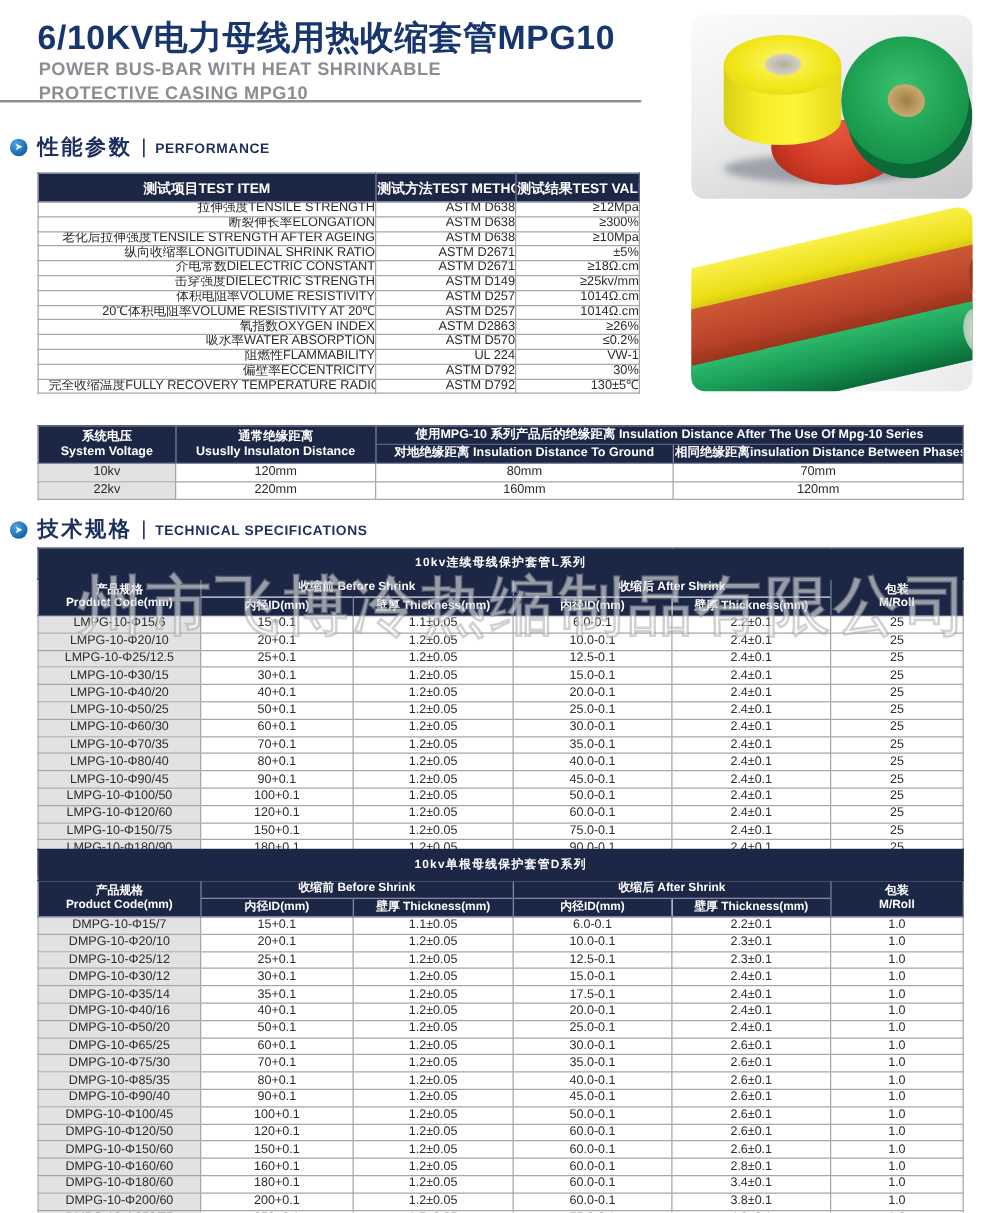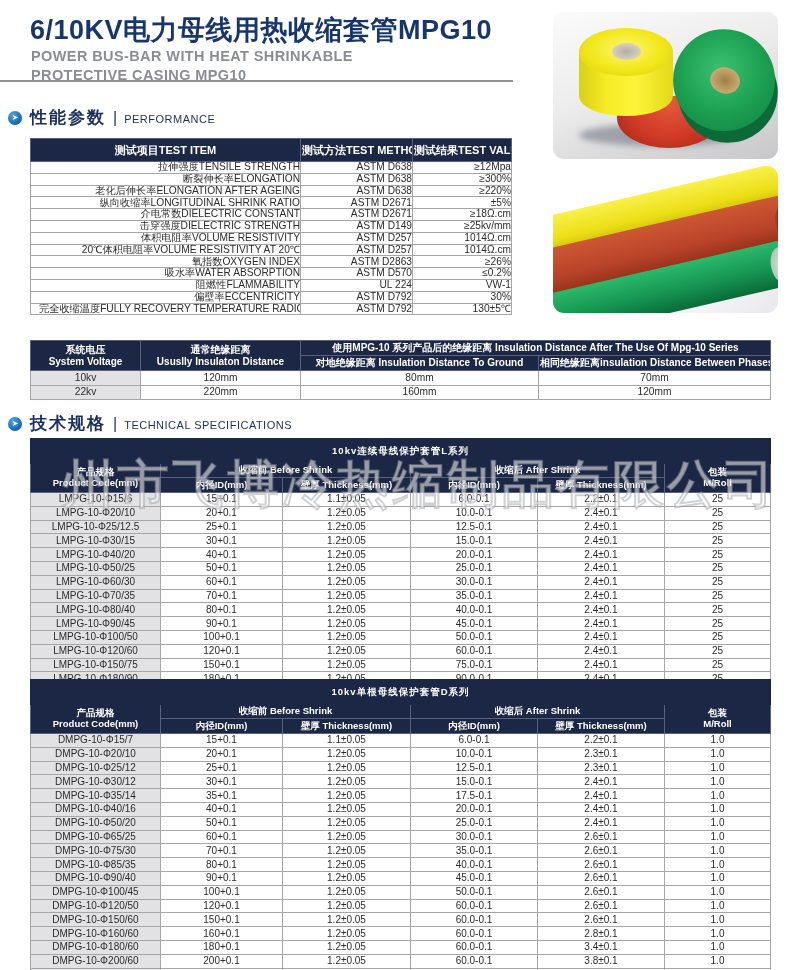--- a/index.html
+++ b/index.html
@@ -9,21 +9,21 @@
   
   .page-title{left:30px;top:12px;font-size:27px;font-weight:bold;color:var(--title-blue,#17366e);letter-spacing:.5px;white-space:nowrap;}
   .page-subtitle{left:31px;top:47px;font-size:14.5px;color:var(--subtitle-gray,#8a8e93);line-height:1.28;letter-spacing:.4px;font-weight:bold;}
   .title-divider{left:0;top:80px;width:513px;height:2px;background:#8f8f8f;}
 
   
   .section-header{display:flex;align-items:center;}
   .section-icon{width:14px;height:14px;border-radius:50%;background:radial-gradient(circle at 35% 30%,#4da3e4,#0f63a8 75%);color:#fff;font-size:8px;line-height:14px;text-align:center;margin-right:8px;flex:0 0 auto;}
   .section-zh{font-size:17px;font-weight:bold;color:var(--navy-text,#1c2f5d);letter-spacing:2px;}
   .section-sep{margin:0 7px;color:var(--navy-text,#1c2f5d);font-size:16px;font-weight:normal;}
-  .section-en{font-size:11px;font-weight:normal;color:var(--navy-text,#1c2f5d);letter-spacing:.5px;padding-top:3px;}
+  .section-en{font-size:11px;font-weight:bold;color:var(--navy-text,#1c2f5d);letter-spacing:.5px;padding-top:3px;}
 
   
   table{border-collapse:collapse;table-layout:fixed;}
   th,td{overflow:hidden;white-space:nowrap;}
   .navy-th{background:var(--navy,#1c2746);color:#fff;font-weight:bold;border:1px solid #596080;}
   td{border:1px solid #a6a6a6;color:#2b2b2b;}
 
   
   .perf-table{left:30px;top:138px;width:481px;border:1px solid #6e6e6e;}
   .perf-table th{height:20px;font-size:11px;}
@@ -132,26 +132,26 @@
         <td class="c2">ASTM D638</td>
         <td>≥12Mpa</td>
       </tr>
 
       <tr>
         <td>断裂伸长率ELONGATION</td>
         <td class="c2">ASTM D638</td>
         <td>≥300%</td>
       </tr>
 
-
-      <tr>
-        <td>老化后伸长率ELONGATION AFTER AGEING</td>
+      <tr>
+        <td>老化后拉伸强度TENSILE STRENGTH AFTER AGEING</td>
         <td class="c2">ASTM D638</td>
-        <td>≥220%</td>
-      </tr>
+        <td>≥10Mpa</td>
+      </tr>
+
 
       <tr>
         <td>纵向收缩率LONGITUDINAL SHRINK RATIO</td>
         <td class="c2">ASTM D2671</td>
         <td>±5%</td>
       </tr>
 
       <tr>
         <td>介电常数DIELECTRIC CONSTANT</td>
         <td class="c2">ASTM D2671</td>

